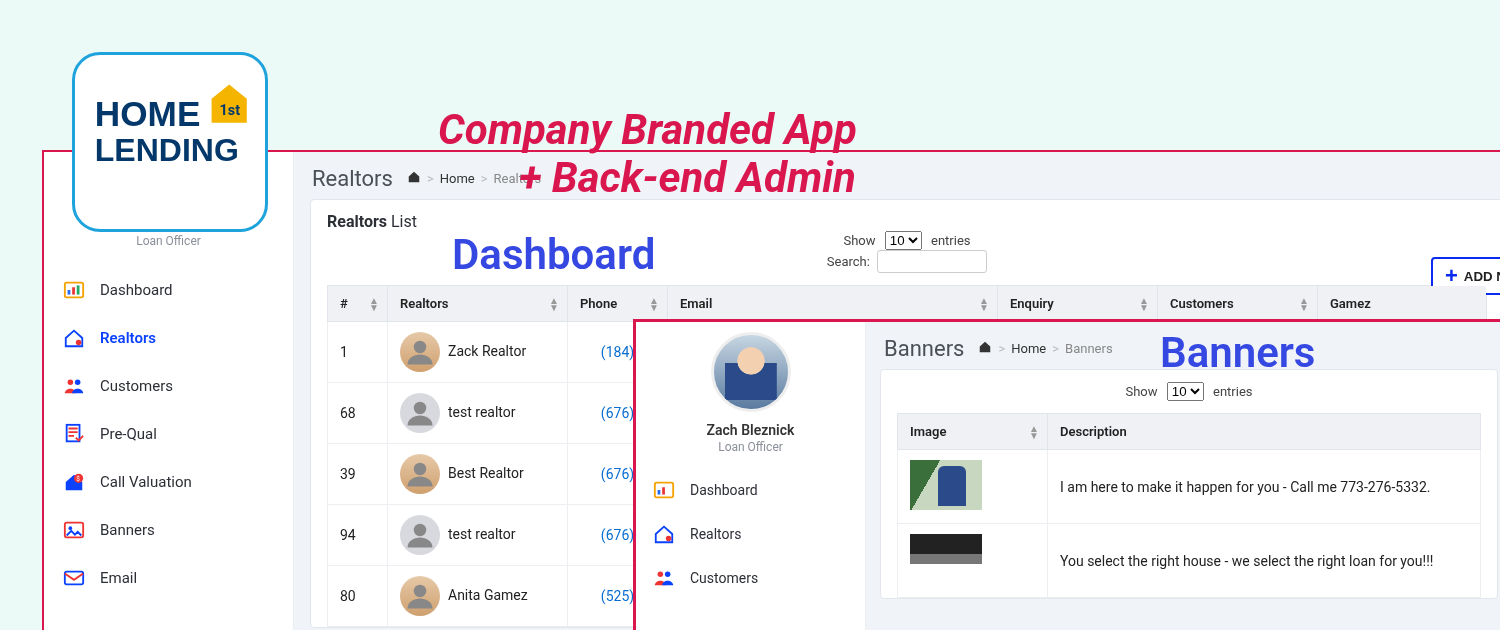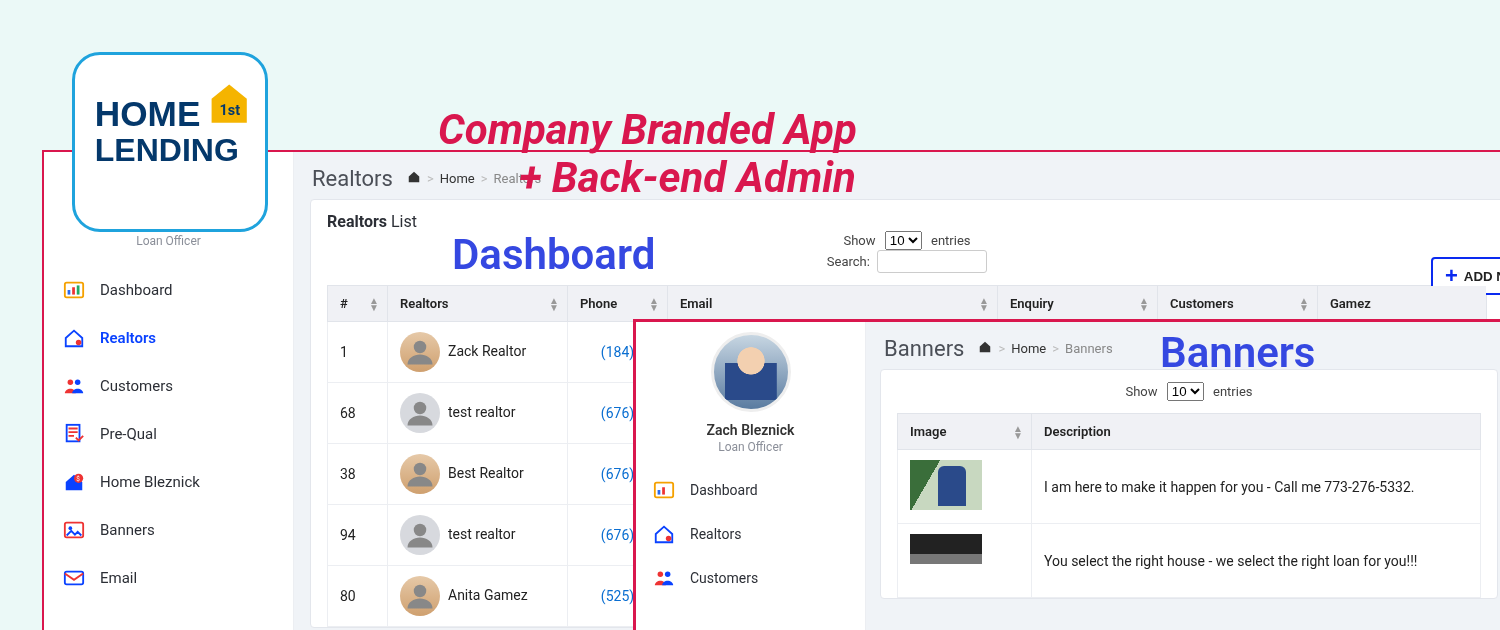--- a/index.html
+++ b/index.html
@@ -245,21 +245,21 @@
         <span>Pre-Qual</span>
       </li>
       <li>
         <span class="icon">
             <svg viewBox="0 0 24 24">
               <path d="M3 12 L12 4 L21 12 V21 H3 Z" fill="#0a42ff"></path>
               <circle cx="17" cy="8" r="5" fill="#e33"></circle>
               <text x="14.5" y="11" font-size="7" fill="#fff">$</text>
             </svg>
           </span>
-        <span>Home Bleznick</span>
+        <span>Call Valuation</span>
       </li>
       <li>
         <span class="icon">
             <svg viewBox="0 0 24 24">
               <rect x="2" y="4" width="20" height="16" rx="2" fill="none" stroke="#e33" stroke-width="2"></rect>
               <circle cx="8" cy="10" r="2" fill="#0a42ff"></circle>
               <path d="M4 18l5-5 4 4 3-3 4 4" stroke="#0a42ff" stroke-width="2" fill="none"></path>
             </svg>
           </span>
         <span>Banners</span>
@@ -346,21 +346,21 @@
                       <path d="M2 22c0-5 5-8 10-8s10 3 10 8"></path>
                     </svg>
                   </span>test realtor</td>
                 <td class="phone">(676)</td>
                 <td></td>
                 <td></td>
                 <td></td>
                 <td></td>
               </tr>
               <tr>
-                <td>38</td>
+                <td>39</td>
                 <td><span class="avatar man1">
                     <svg viewBox="0 0 24 24">
                       <circle cx="12" cy="8" r="5"></circle>
                       <path d="M2 22c0-5 5-8 10-8s10 3 10 8"></path>
                     </svg>
                   </span>Best Realtor</td>
                 <td class="phone">(676)</td>
                 <td></td>
                 <td></td>
                 <td></td>
@@ -460,21 +460,21 @@
       <div class="toolbar">
         <div>
           <span>Show</span>
           <select><option>10</option></select>
           <span>entries</span>
         </div>
       </div>
       <table class="grid">
         <thead>
             <tr>
-          <th style="width:134px"><span>Image</span><span class="sort">▲<br>▼</span></th>
+          <th style="width:150px"><span>Image</span><span class="sort">▲<br>▼</span></th>
           <th><span>Description</span></th>
         </tr>
           </thead>
         <tbody>
           <tr>
             <td><span class="banner-img b1"></span></td>
             <td>I am here to make it happen for you - Call me 773-276-5332.</td>
           </tr>
           <tr>
             <td><span class="banner-img b2"></span></td>

